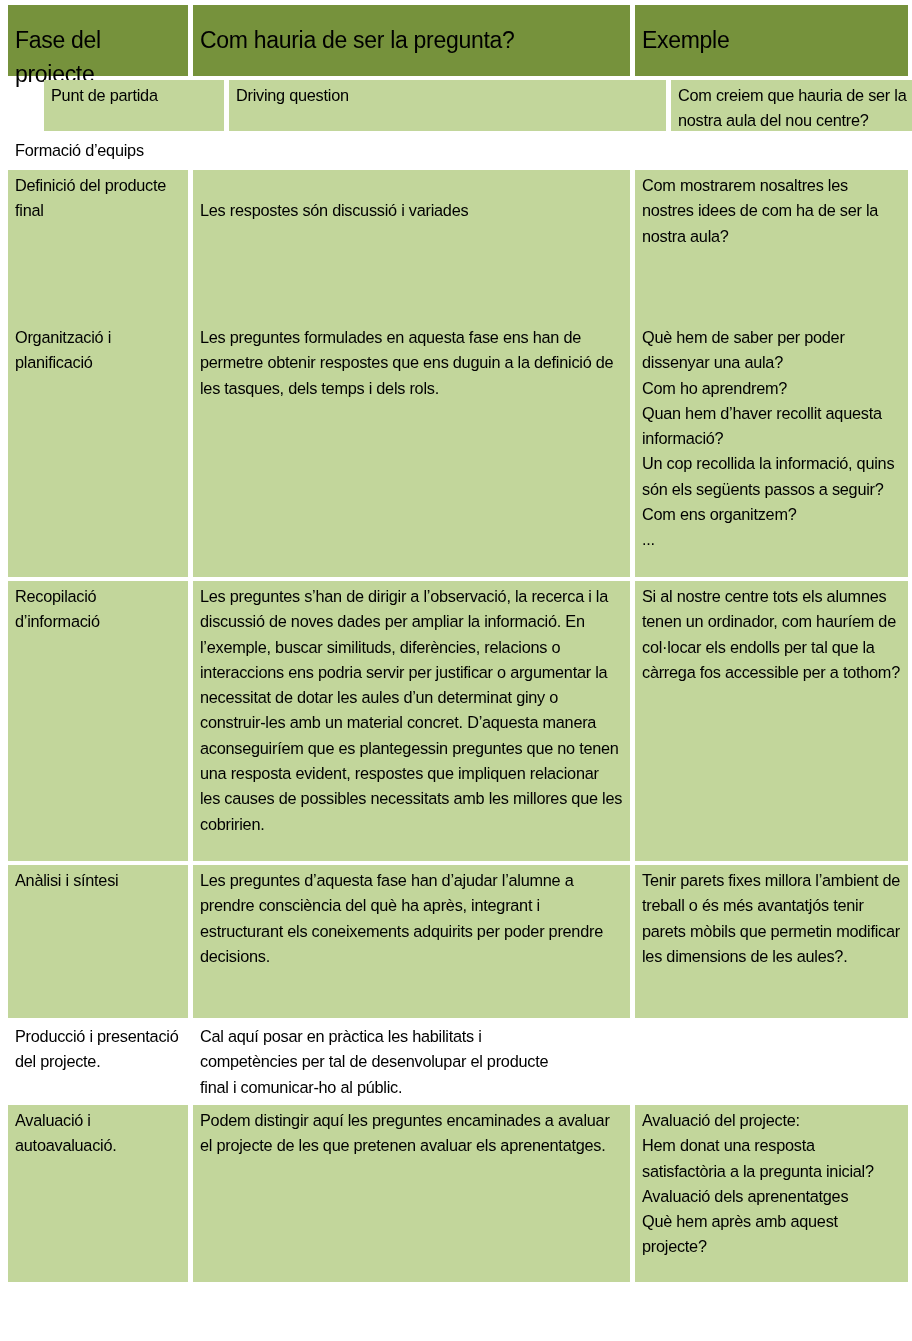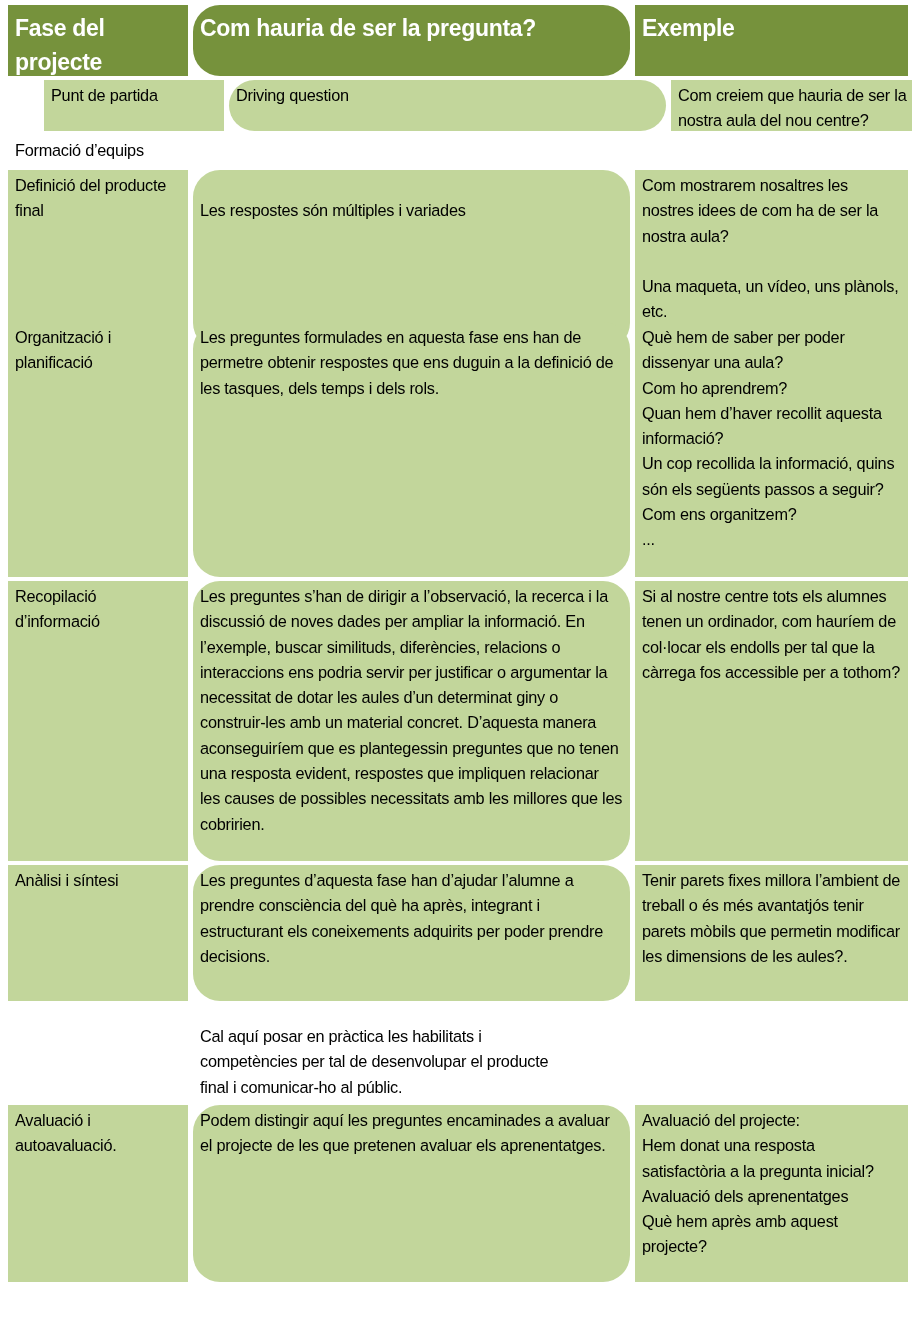--- a/index.html
+++ b/index.html
@@ -3,23 +3,23 @@
 <meta charset="utf-8">
 <style>
   html, body { margin:0; padding:0; background:#ffffff; }
   body { width:912px; height:1341px; position:relative; overflow:hidden;
          font-family:"Liberation Sans", sans-serif; color:#000; }
   .tbl { position:absolute; left:8px; top:5px; width:900px; }
   .row { position:absolute; left:0; width:900px; }
   .cell { position:absolute; top:0; bottom:0; box-sizing:border-box;
           padding:3px 7px 0 7px; font-size:16.3px; line-height:25.3px; letter-spacing:-0.25px; }
   .c1 { left:0; width:180px; }
-  .c2 { left:185px; width:437px;border-radius:27px; }
+  .c2 { left:185px; width:437px; }
   .c3 { left:627px; width:273px; }
-  .hd .cell { background:#76923c; color:#ffffff; font-weight:bold; font-size:23px; line-height:34px; padding-top:6px; letter-spacing:-0.3px; }
+  .hd .cell { background:#76923c; color:#000000; font-weight:normal; font-size:23px; line-height:34px; padding-top:18px; letter-spacing:-0.3px; }
   .lt .cell { background:#c2d69b; }
   .wt .cell { background:#ffffff; }
   .p { margin:0; white-space:pre-line; }
   .gap { height:25px; }
 </style>
 </head>
 <body>
 
 <div class="tbl">
 
@@ -46,26 +46,25 @@
         <p class="p">Formació d’equips</p>
       </div>
   </div>
 
   <div class="row lt" style="top:165px;height:180px;">
     <div class="cell c1">
         <p class="p">Definició del producte final</p>
       </div>
     <div class="cell c2">
       <div class="gap"></div>
-      <p class="p">Les respostes són múltiples i variades</p>
+      <p class="p">Les respostes són discussió i variades</p>
     </div>
     <div class="cell c3">
       <p class="p">Com mostrarem nosaltres les nostres idees de com ha de ser la nostra aula?</p>
       <div class="gap"></div>
-      <p class="p">Una maqueta, un vídeo, uns plànols, etc.</p>
     </div>
   </div>
 
   <div class="row lt" style="top:317px;height:255px;">
     <div class="cell c1">
         <p class="p">Organització i planificació</p>
       </div>
     <div class="cell c2">
         <p class="p">Les preguntes formulades en aquesta fase ens han de permetre obtenir respostes que ens duguin a la definició de les tasques, dels temps i dels rols.</p>
       </div>
@@ -84,33 +83,36 @@
         <p class="p">Recopilació d’informació</p>
       </div>
     <div class="cell c2">
         <p class="p">Les preguntes s’han de dirigir a l’observació, la recerca i la discussió de noves dades per ampliar la informació. En l’exemple, buscar similituds, diferències, relacions o interaccions ens podria servir per justificar o argumentar la necessitat de dotar les aules d’un determinat giny o construir-les amb un material concret. D’aquesta manera aconseguiríem que es plantegessin preguntes que no tenen una resposta evident, respostes que impliquen relacionar les causes de possibles necessitats amb les millores que les cobririen.</p>
       </div>
     <div class="cell c3">
         <p class="p">Si al nostre centre tots els alumnes tenen un ordinador, com hauríem de col·locar els endolls per tal que la càrrega fos accessible per a tothom?</p>
       </div>
   </div>
 
-  <div class="row lt" style="top:860px;height:136px;">
+  <div class="row lt" style="top:860px;height:153px;">
     <div class="cell c1">
         <p class="p">Anàlisi i síntesi</p>
       </div>
     <div class="cell c2">
         <p class="p">Les preguntes d’aquesta fase han d’ajudar l’alumne a prendre consciència del què ha après, integrant i estructurant els coneixements adquirits per poder prendre decisions.</p>
       </div>
     <div class="cell c3">
         <p class="p">Tenir parets fixes millora l’ambient de treball o és més avantatjós tenir parets mòbils que permetin modificar les dimensions de les aules?.</p>
       </div>
   </div>
 
   <div class="row wt" style="top:1016px;height:82px;">
+    <div class="cell c1">
+        <p class="p">Producció i presentació del projecte.</p>
+      </div>
     <div class="cell c2" style="width:370px;">
         <p class="p">Cal aquí posar en pràctica les habilitats i competències per tal de desenvolupar el producte final i comunicar-ho al públic.</p>
       </div>
   </div>
 
   <div class="row lt" style="top:1100px;height:177px;">
     <div class="cell c1">
         <p class="p">Avaluació i autoavaluació.</p>
       </div>
     <div class="cell c2">

